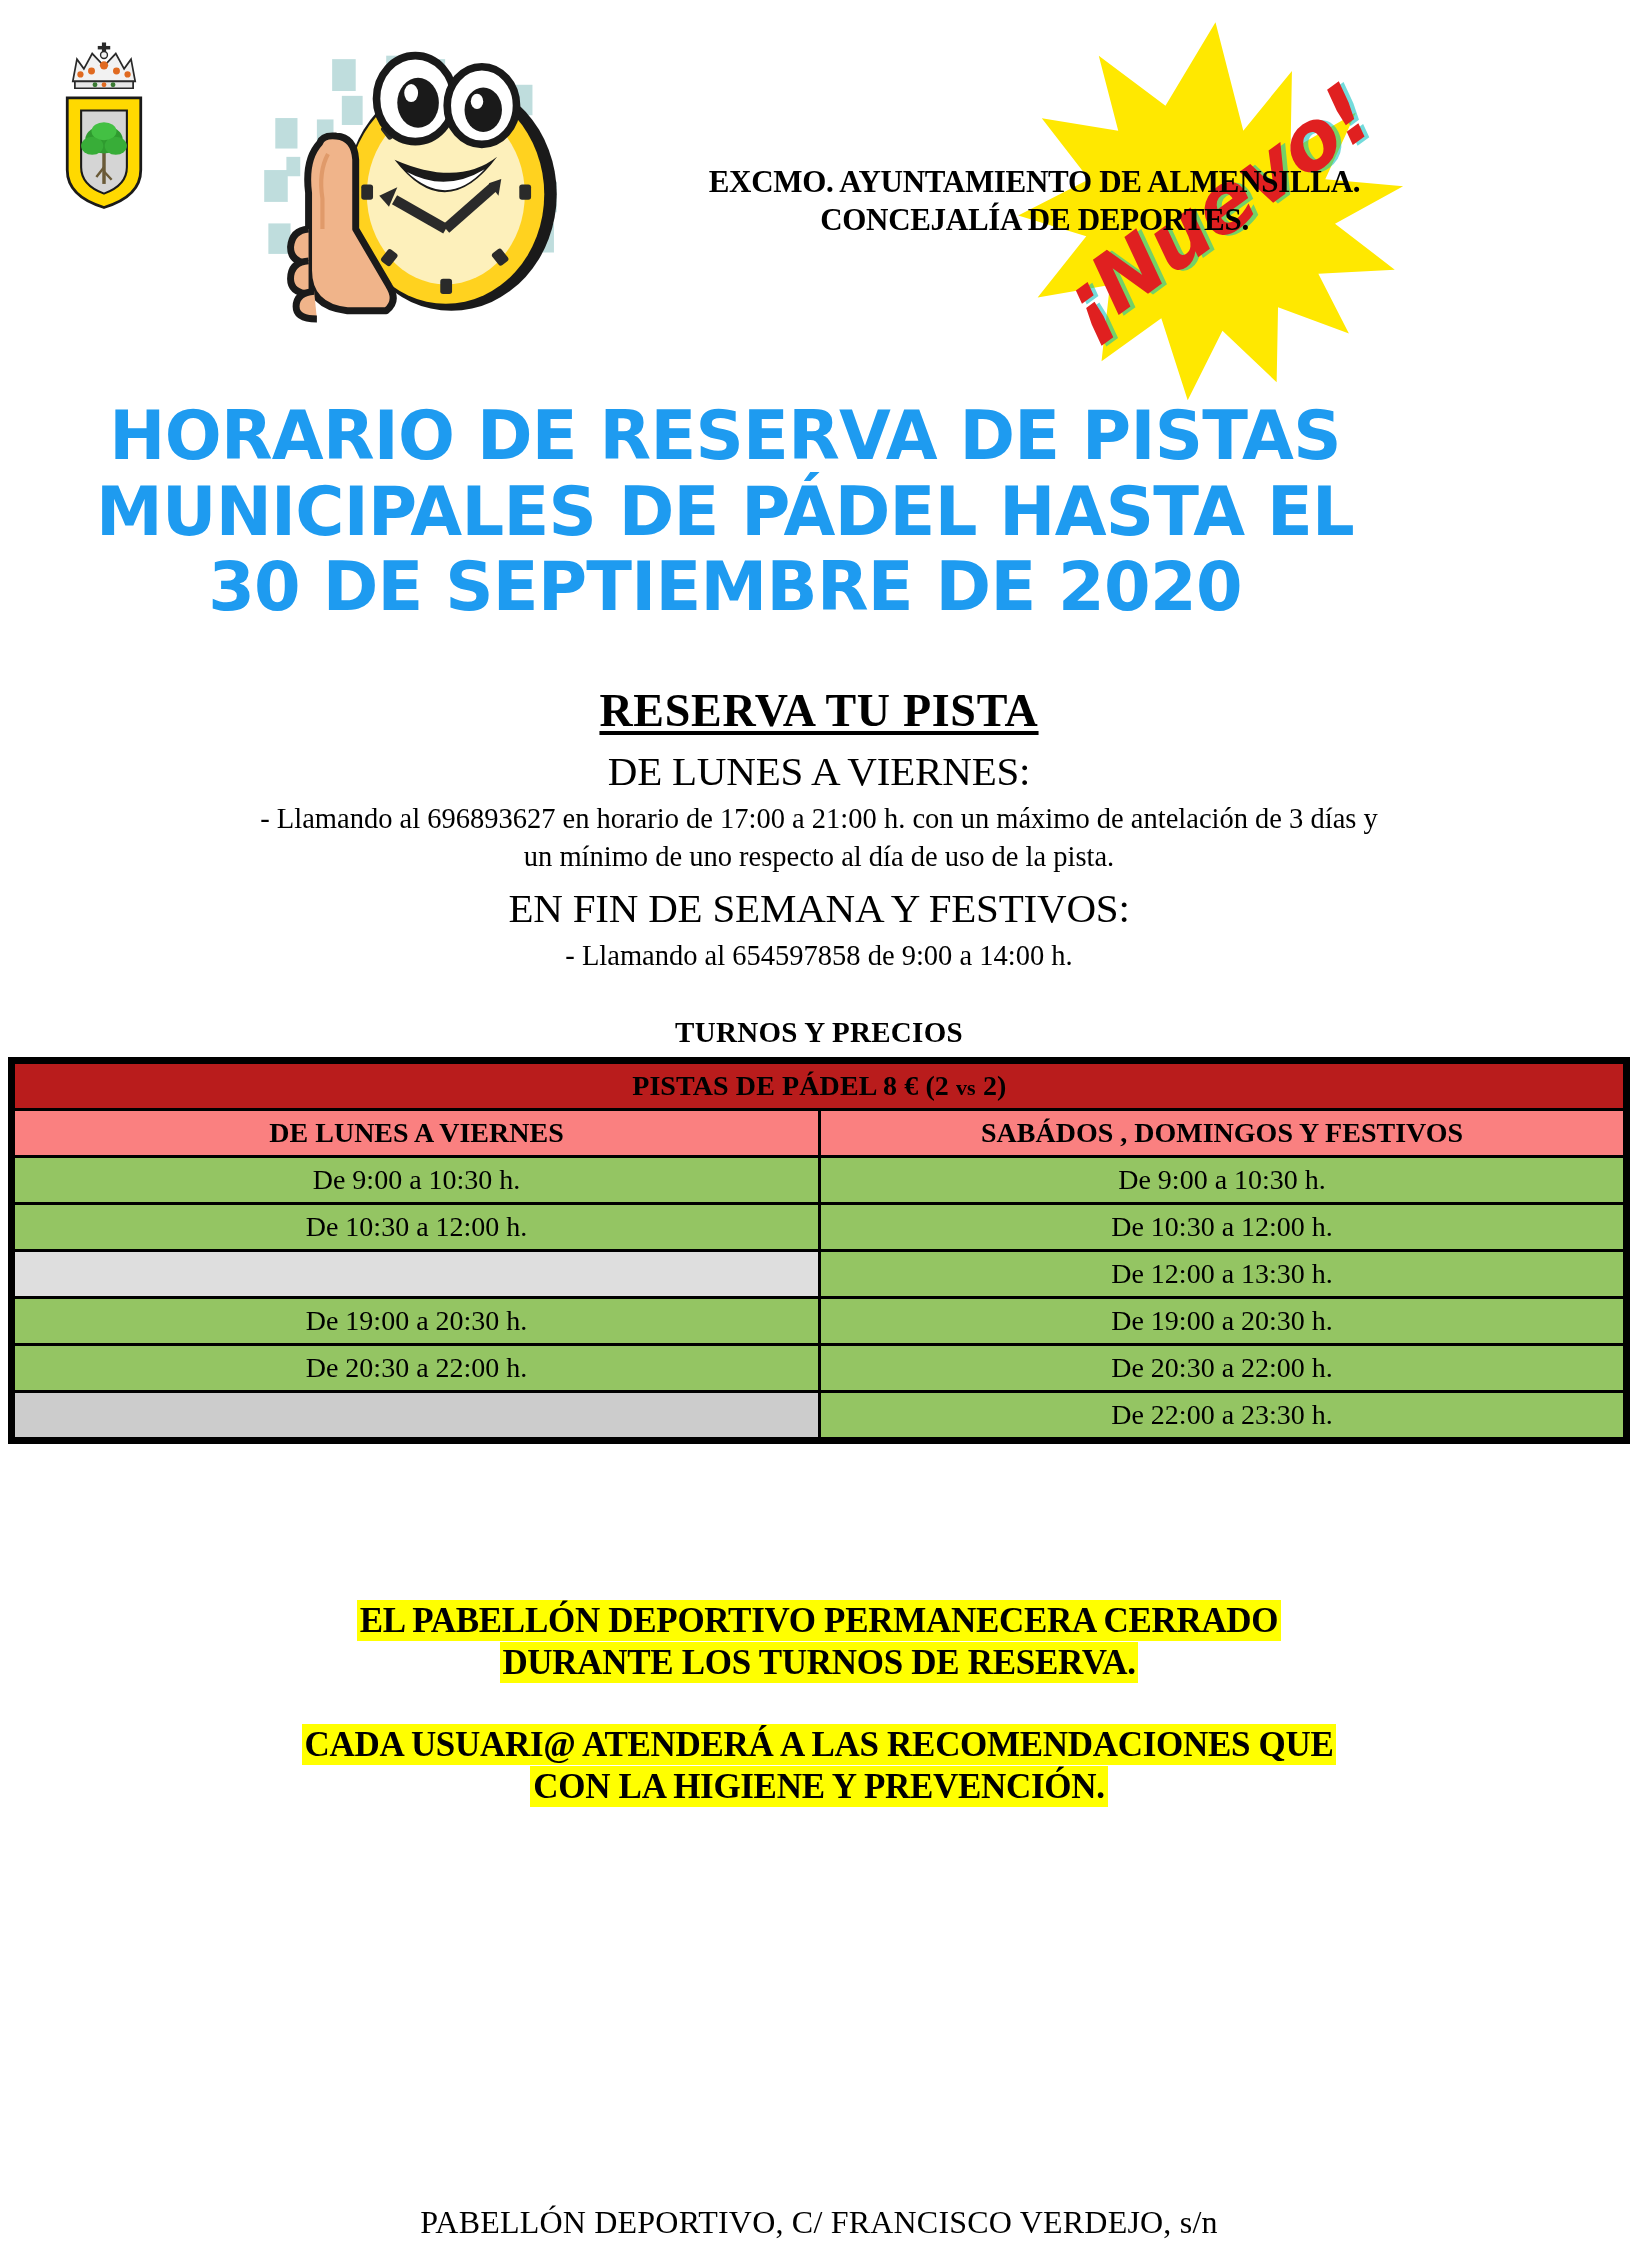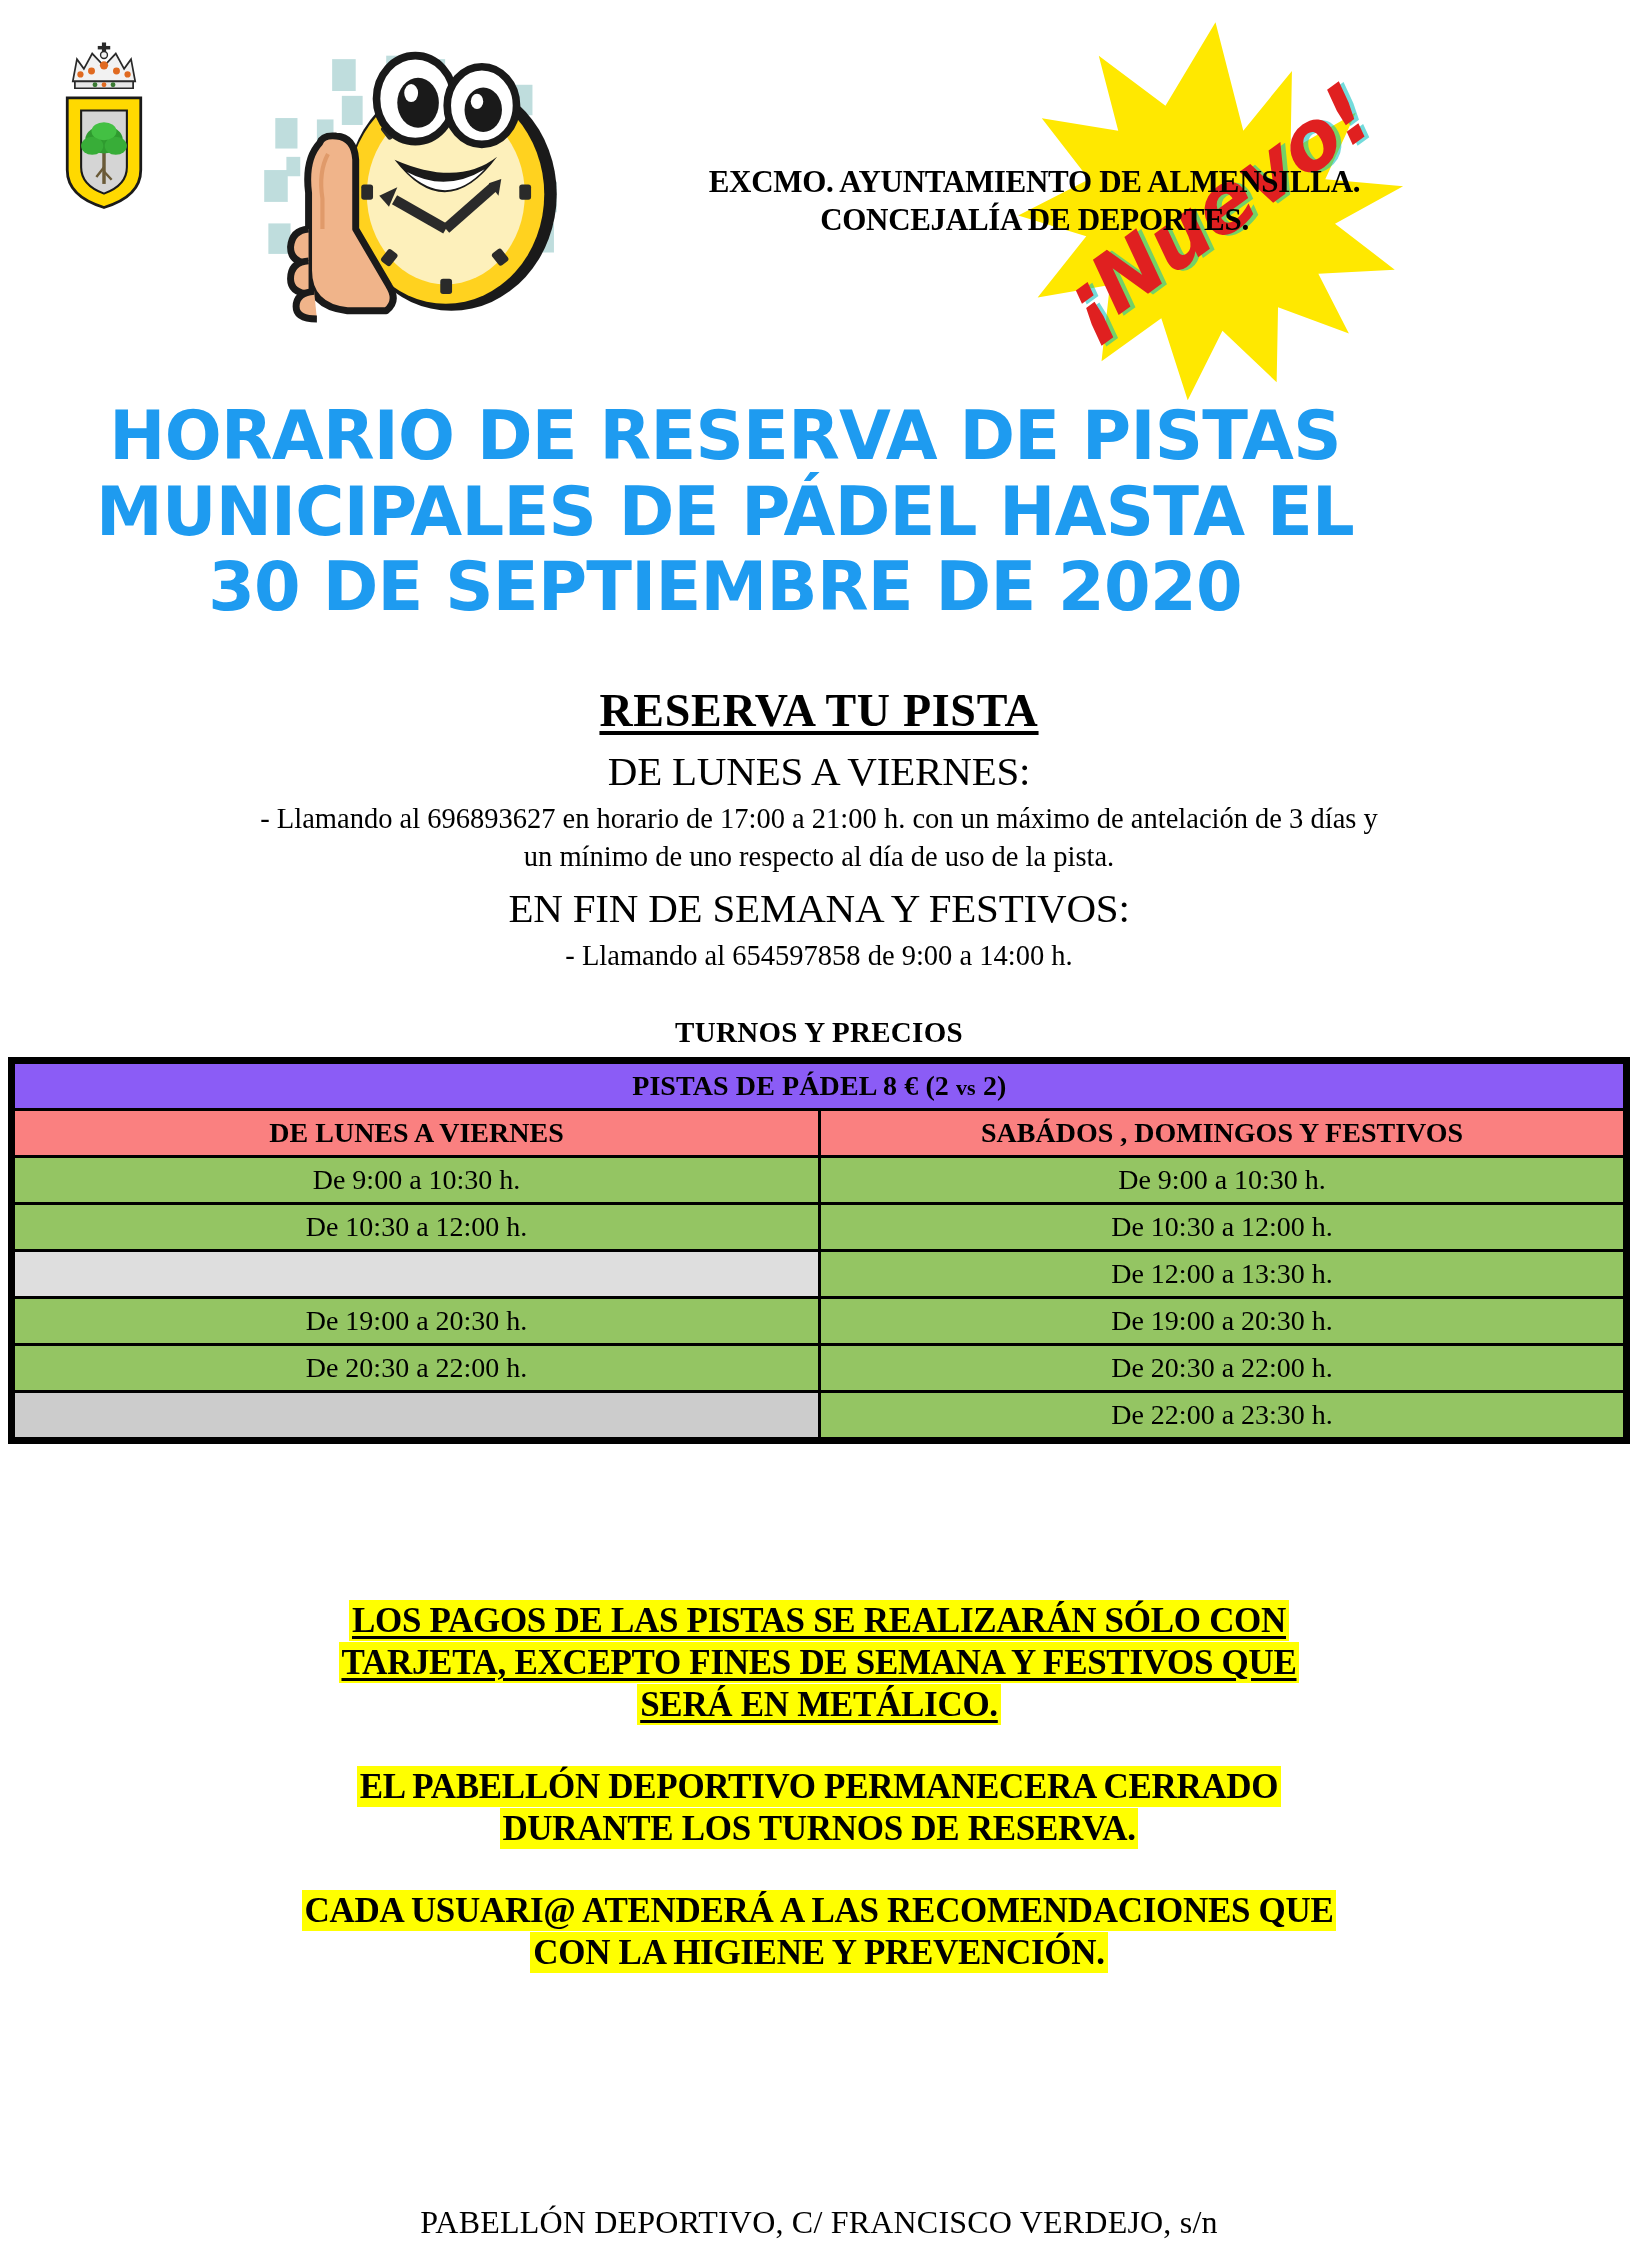--- a/index.html
+++ b/index.html
@@ -154,21 +154,21 @@
   }
   table.schedule td {
     text-align: center;
     vertical-align: middle;
     font-size: 28px;
     padding: 0;
     height: 44px;
     color: #000;
   }
   td.hdr-main {
-    background: #8b5cf6;
+    background: #b91c1c;
     font-weight: bold;
     font-size: 30px;
     height: 54px;
     letter-spacing: 0.1px;
   }
   td.hdr-main .vs {
     font-size: 22px;
     font-weight: bold;
   }
   td.hdr-col {
@@ -395,25 +395,20 @@
       <tr>
         <td class="empty-dark"></td>
         <td class="slot">De 22:00 a 23:30 h.</td>
       </tr>
     </tbody>
   </table>
 </div>
 
 <div class="notices">
 
-  <div class="notice underlined">
-    <p><span class="hl">LOS PAGOS DE LAS PISTAS SE REALIZARÁN SÓLO CON</span></p>
-    <p><span class="hl">TARJETA,  EXCEPTO FINES DE SEMANA Y FESTIVOS QUE</span></p>
-    <p><span class="hl">SERÁ EN METÁLICO.</span></p>
-  </div>
 
   <div class="notice">
     <p><span class="hl">EL PABELLÓN DEPORTIVO PERMANECERA CERRADO</span></p>
     <p><span class="hl">DURANTE LOS TURNOS DE RESERVA.</span></p>
   </div>
 
   <div class="notice">
     <p><span class="hl">CADA USUARI@ ATENDERÁ A LAS RECOMENDACIONES QUE</span></p>
     <p><span class="hl">CON LA HIGIENE Y PREVENCIÓN.</span></p>
   </div>

